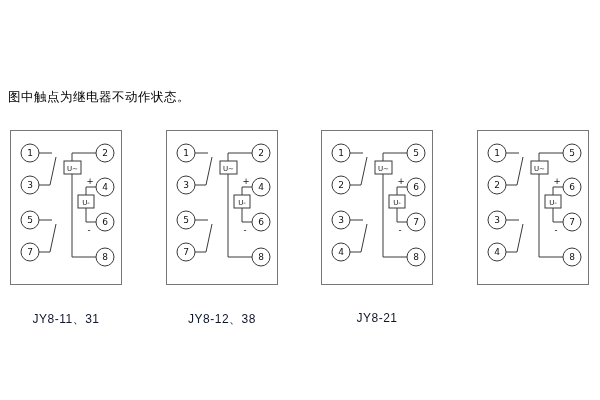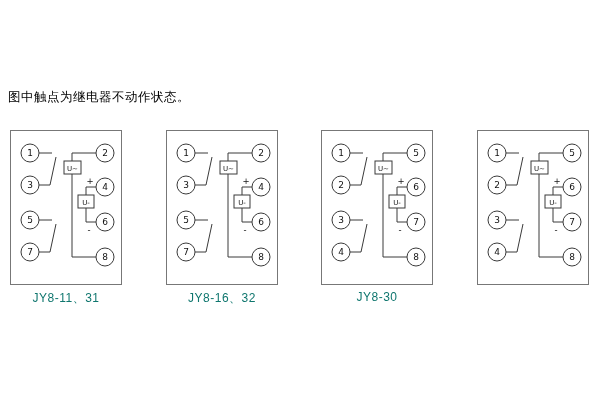--- a/index.html
+++ b/index.html
@@ -1,21 +1,21 @@
 <!DOCTYPE html>
 <html><head>
 <meta charset="utf-8">
 <style>
   * { margin:0; padding:0; box-sizing:border-box; }
   html,body { background:#ffffff; }
   body { font-family:"Liberation Sans","DejaVu Sans",sans-serif; }
   .screen { position:relative; width:600px; height:388px; background:#ffffff; overflow:hidden; }
   .note { position:absolute; left:8px; top:89px; font-size:12.5px; color:#000; letter-spacing:0.5px; }
   .panel { position:absolute; top:130px; width:112px; }
-  .panel-label { margin-top:1px; text-align:center; font-size:12px; color:#0f766e; letter-spacing:0.5px; }
+  .panel-label { margin-top:22px; text-align:center; font-size:12px; color:#0f172a; letter-spacing:0.5px; }
   .frame { fill:none; stroke:#777; stroke-width:1; }
   .wire { fill:none; stroke:#3a3a3a; stroke-width:1; }
   .coil-box { fill:#ffffff; stroke:#3a3a3a; stroke-width:1; }
   .terminal-circle { fill:#ffffff; stroke:#3a3a3a; stroke-width:1; }
   .tnum { font-size:9px; fill:#111; text-anchor:middle; font-family:"DejaVu Sans",sans-serif; }
   .boxlabel { font-size:7px; fill:#111; text-anchor:middle; font-family:"DejaVu Sans",sans-serif; }
   .sign { font-size:8.5px; fill:#111; text-anchor:middle; font-family:"DejaVu Sans",sans-serif; }
 </style>
 </head>
 <body>
@@ -76,21 +76,21 @@
       <text class="tnum" x="20" y="125.3">7</text>
       <circle class="terminal-circle" cx="95" cy="23" r="9"></circle>
       <text class="tnum" x="95" y="26.3">2</text>
       <circle class="terminal-circle" cx="95" cy="57" r="9"></circle>
       <text class="tnum" x="95" y="60.3">4</text>
       <circle class="terminal-circle" cx="95" cy="92" r="9"></circle>
       <text class="tnum" x="95" y="95.3">6</text>
       <circle class="terminal-circle" cx="95" cy="127" r="9"></circle>
       <text class="tnum" x="95" y="130.3">8</text>
     </svg>
-    <div class="panel-label">JY8-16、32</div>
+    <div class="panel-label">JY8-12、38</div>
   </div>
 
   <div class="panel" style="left:321px">
     <svg viewBox="0 0 112 155" width="112" height="155">
       <rect class="frame" x="0.5" y="0.5" width="111" height="154"></rect>
       <path class="wire" d="M29 23 H42 M29 55 H40 L46 27 M29 90 H42 M29 122 H40 L46 94"></path>
       <path class="wire" d="M86 23 H62 V31 M62 44 V127 H86 M86 57 H76 V65 M76 78 V92 H86"></path>
       <rect class="coil-box" x="54" y="31" width="17" height="13"></rect>
       <text class="boxlabel" x="62.5" y="40.5">U~</text>
       <rect class="coil-box" x="68" y="65" width="16" height="13"></rect>
@@ -107,21 +107,21 @@
       <text class="tnum" x="20" y="125.3">4</text>
       <circle class="terminal-circle" cx="95" cy="23" r="9"></circle>
       <text class="tnum" x="95" y="26.3">5</text>
       <circle class="terminal-circle" cx="95" cy="57" r="9"></circle>
       <text class="tnum" x="95" y="60.3">6</text>
       <circle class="terminal-circle" cx="95" cy="92" r="9"></circle>
       <text class="tnum" x="95" y="95.3">7</text>
       <circle class="terminal-circle" cx="95" cy="127" r="9"></circle>
       <text class="tnum" x="95" y="130.3">8</text>
     </svg>
-    <div class="panel-label">JY8-30</div>
+    <div class="panel-label">JY8-21</div>
   </div>
 
   <div class="panel" style="left:477px">
     <svg viewBox="0 0 112 155" width="112" height="155">
       <rect class="frame" x="0.5" y="0.5" width="111" height="154"></rect>
       <path class="wire" d="M29 23 H42 M29 55 H40 L46 27 M29 90 H42 M29 122 H40 L46 94"></path>
       <path class="wire" d="M86 23 H62 V31 M62 44 V127 H86 M86 57 H76 V65 M76 78 V92 H86"></path>
       <rect class="coil-box" x="54" y="31" width="17" height="13"></rect>
       <text class="boxlabel" x="62.5" y="40.5">U~</text>
       <rect class="coil-box" x="68" y="65" width="16" height="13"></rect>

